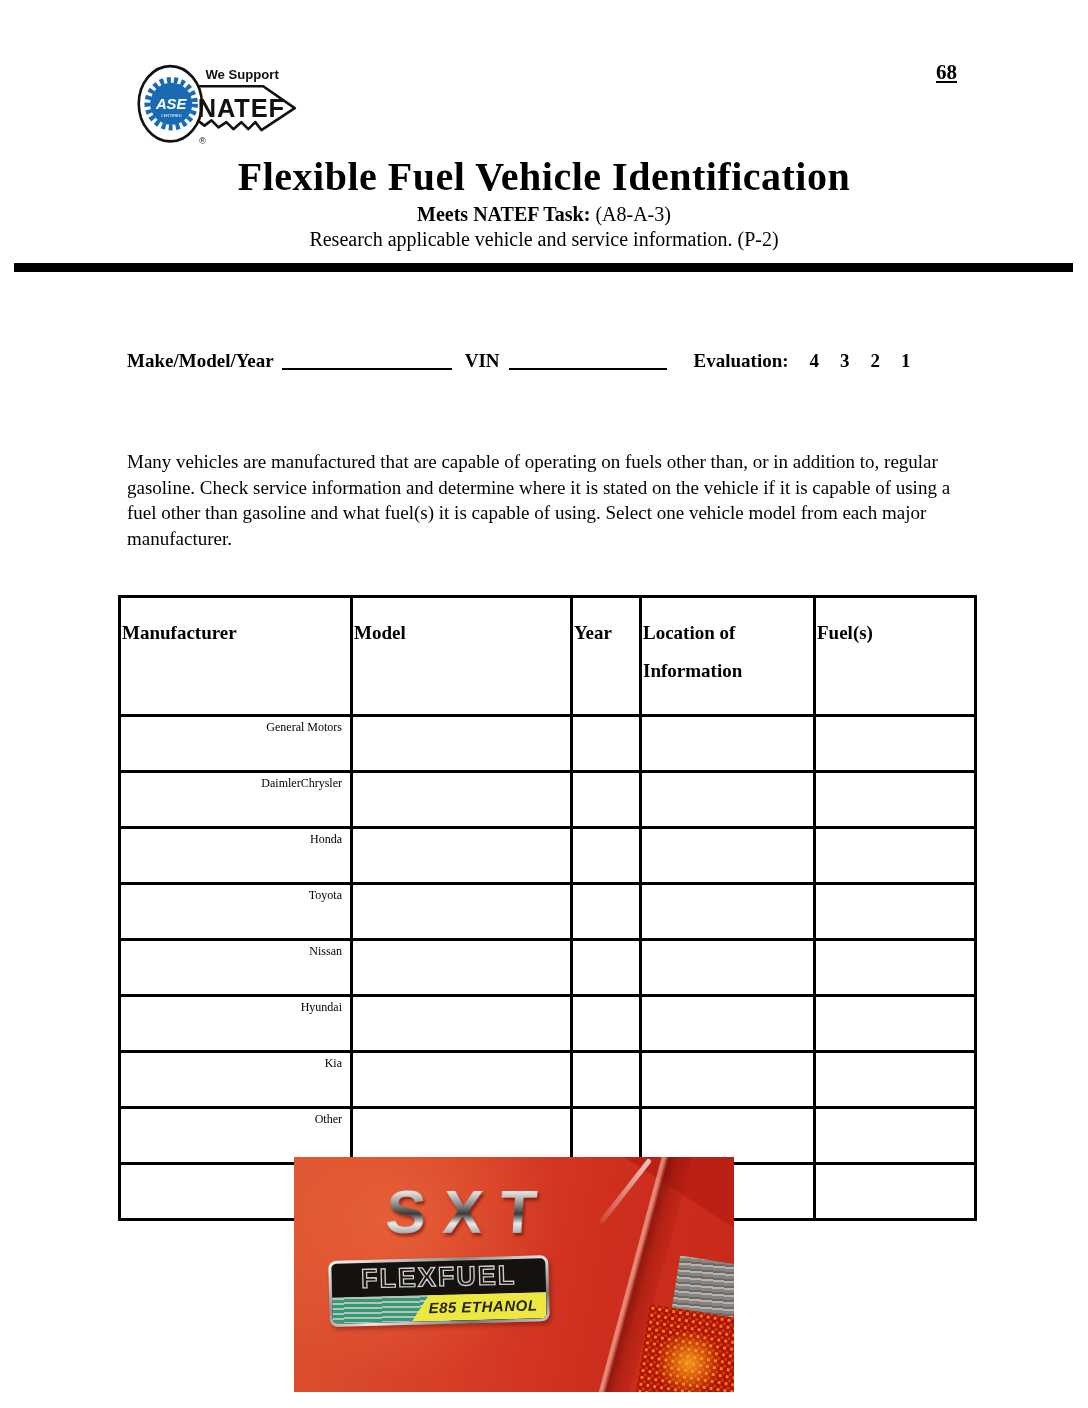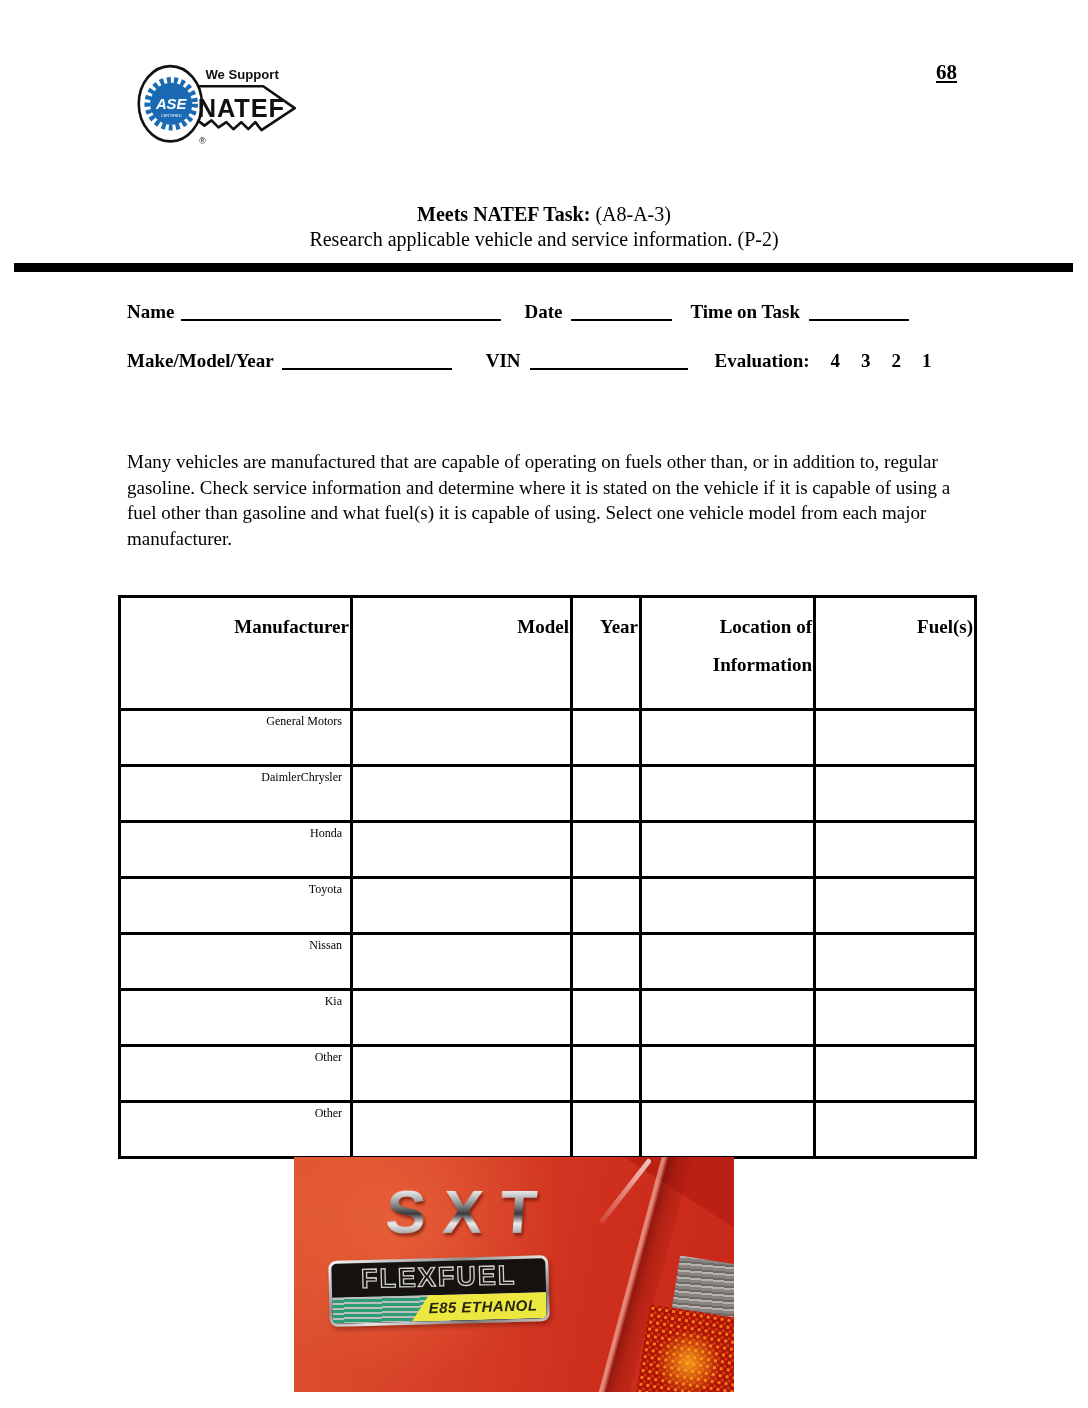--- a/index.html
+++ b/index.html
@@ -27,35 +27,35 @@
   .line-1 { top:301px; }
   .line-2 { top:350px; }
   .blank { display:inline-block; height:2px; border-bottom:2.5px solid #000;
            transform:translateY(3px); }
   .b-name { width:320px; margin-left:7px; }
   .lbl-date { margin-left:23px; }
   .b-date { width:101px; margin-left:9px; }
   .lbl-time { margin-left:18px; }
   .b-time { width:100px; margin-left:9px; }
   .b-make { width:170px; margin-left:8px; }
-  .lbl-vin { margin-left:34px; }
+  .lbl-vin { margin-left:13px; }
   .b-vin { width:158px; margin-left:9px; }
   .lbl-eval { margin-left:27px; }
   .score { margin-left:21px; }
 
   
   .instructions { position:absolute; left:127px; top:449px; width:840px;
                   font-size:19px; line-height:25.5px; }
 
   
   table.vehicle-table { position:absolute; left:118px; top:595px; width:856px;
                         border-collapse:collapse; table-layout:fixed; }
   .vehicle-table th, .vehicle-table td { border:3px solid #000; }
-  .vehicle-table thead th { height:91px; vertical-align:top; text-align:right;
-                            font-weight:bold; font-size:19px; padding-top:18px; }
+  .vehicle-table thead th { height:91px; vertical-align:top; text-align:left;
+                            font-weight:bold; font-size:19px; padding-top:24px; }
   .hdr2 { display:block; margin-top:16px; }
   .hdr2:empty { display:none; }
   .vehicle-table tbody td { height:47px; vertical-align:top; text-align:right;
                             font-size:12px; font-weight:normal; padding:3px 8px; }
 
   
   .photo { position:absolute; left:294px; top:1157px; width:440px; height:235px; overflow:hidden;
            background:
              radial-gradient(circle at 24% 28%, rgba(255,140,80,0.35) 0%, rgba(255,140,80,0) 42%),
              linear-gradient(100deg, #dd5330 0%, #d63e26 40%, #ce2e1d 70%, #c72818 100%); }
@@ -121,33 +121,31 @@
     <circle cx="47" cy="52" r="27" fill="none" stroke="#1a6ab3" stroke-width="7" stroke-dasharray="4.5 3.6"></circle>
     <circle cx="47" cy="52" r="24" fill="#1a6ab3"></circle>
     <text x="47" y="58" text-anchor="middle" font-family="Liberation Sans, sans-serif" font-size="17" font-weight="bold" font-style="italic" fill="#ffffff">ASE</text>
     <text x="47" y="67" text-anchor="middle" font-family="Liberation Sans, sans-serif" font-size="4.5" fill="#ffffff">CERTIFIED</text>
 
     <text x="128" y="24" text-anchor="middle" font-family="Liberation Sans, sans-serif" font-size="15" font-weight="bold" fill="#111">We Support</text>
     <text x="127" y="67" text-anchor="middle" font-family="Liberation Sans, sans-serif" font-size="29" font-weight="bold" letter-spacing="1" fill="#111">NATEF</text>
     <text x="79" y="98" font-family="Liberation Sans, sans-serif" font-size="10" fill="#111">®</text>
   </svg>
 
+  <div class="title">Flexible Fuel Vehicle Identification</div>
 
   <div class="task-line">
     <span class="task-label">Meets NATEF Task:</span>
     <span>(A8-A-3)</span>
   </div>
 
   <div class="subtitle">Research applicable vehicle and service information. (P-2)</div>
 
   <div class="rule"></div>
 
-  <div class="form-line line-1">
-    <span>Name</span><span class="blank b-name"></span><span class="lbl-date">Date</span><span class="blank b-date"></span><span class="lbl-time">Time on Task</span><span class="blank b-time"></span>
-  </div>
 
   <div class="form-line line-2">
     <span>Make/Model/Year</span><span class="blank b-make"></span><span class="lbl-vin">VIN</span><span class="blank b-vin"></span><span class="lbl-eval">Evaluation:</span><span class="score">4</span><span class="score">3</span><span class="score">2</span><span class="score">1</span>
   </div>
 
   <div class="instructions">Many vehicles are manufactured that are capable of operating on fuels other than, or in addition to, regular gasoline.  Check service information and determine where it is stated on the vehicle if it is capable of using a fuel other than gasoline and what fuel(s) it is capable of using.  Select one vehicle model from each major manufacturer.</div>
 
   <table class="vehicle-table">
     <colgroup>
       <col style="width:232px">
@@ -189,20 +187,27 @@
       </tr>
       <tr>
         <td>Toyota</td>
         <td></td>
         <td></td>
         <td></td>
         <td></td>
       </tr>
       <tr>
         <td>Nissan</td>
+        <td></td>
+        <td></td>
+        <td></td>
+        <td></td>
+      </tr>
+      <tr>
+        <td>Hyundai</td>
         <td></td>
         <td></td>
         <td></td>
         <td></td>
       </tr>
       <tr>
         <td>Kia</td>
         <td></td>
         <td></td>
         <td></td>

